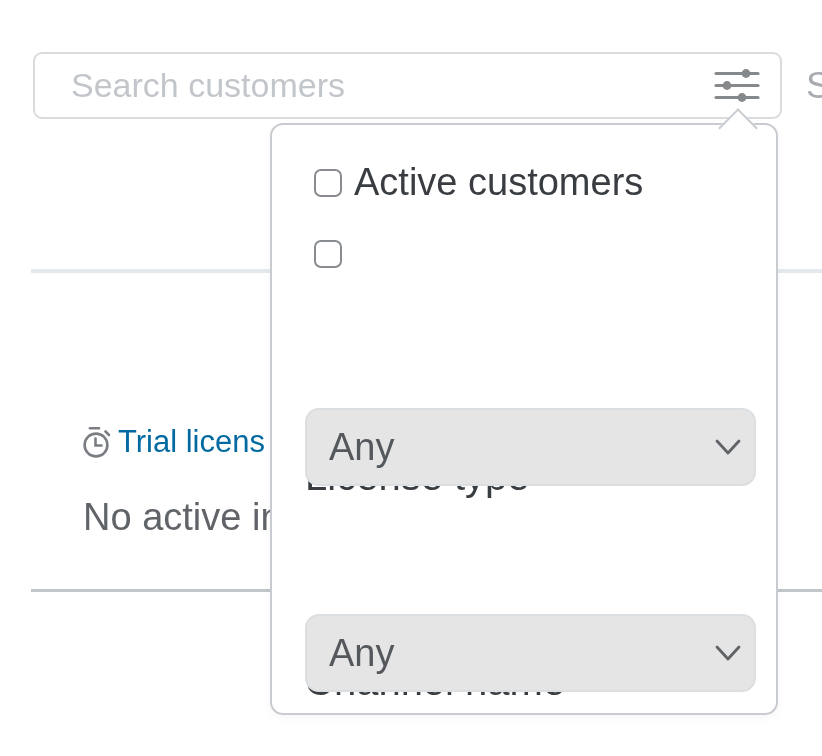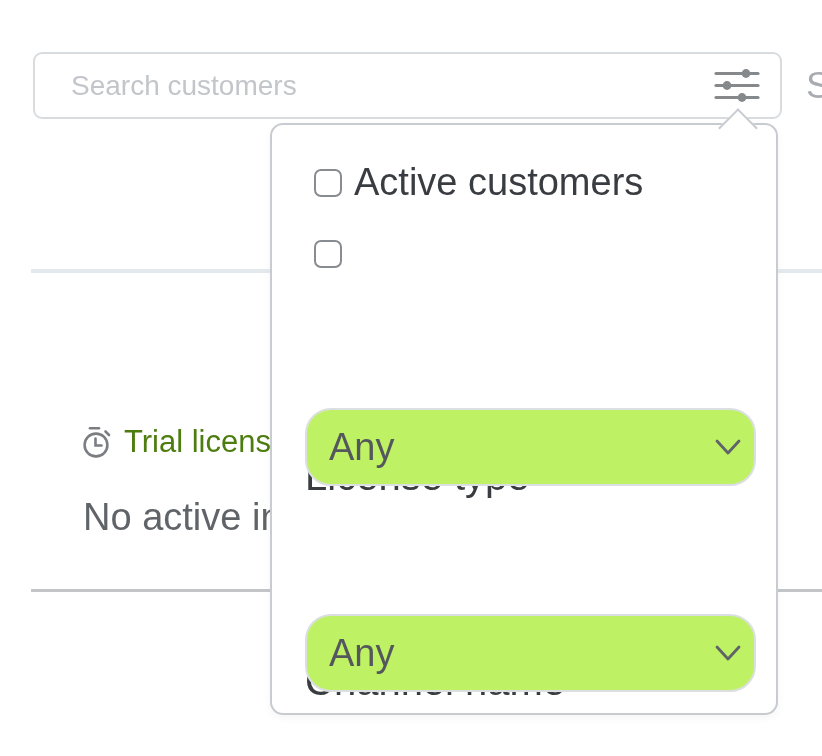--- a/index.html
+++ b/index.html
@@ -19,21 +19,21 @@
   
   .search-input {
     position: absolute;
     left: 33px; top: 52px;
     width: 749px; height: 67px;
     box-sizing: border-box;
     border: 2px solid #d9dcdf;
     border-radius: 9px;
     padding: 0 80px 0 36px;
     font-family: "Liberation Sans", sans-serif;
-    font-size: 28px;
+    font-size: 34px;
     color: #54585c;
     outline: none;
     background: #ffffff;
   }
   .search-input::placeholder { color: #c2c6ca; opacity: 1; }
 
   .filter-btn {
     position: absolute;
     left: 706px; top: 58px;
     width: 62px; height: 54px;
@@ -68,22 +68,22 @@
     position: absolute;
     left: 83px; top: 332px;
     font-size: 43px;
     font-weight: 700;
     color: #2e3236;
     white-space: nowrap;
   }
   .license-row {
     position: absolute;
     left: 82px; top: 424px;
-    display: flex; align-items: center; gap: 11px;
-    color: #4d7c0f;
+    display: flex; align-items: center; gap: 5px;
+    color: #0369a1;
     font-size: 31px;
     white-space: nowrap;
   }
   .status-line {
     position: absolute;
     left: 83px; top: 496px;
     font-size: 38px;
     color: #606468;
     white-space: nowrap;
   }
@@ -142,22 +142,22 @@
     white-space: nowrap;
   }
   .field-label.label-1 { top: 329px; }
   .field-label.label-2 { top: 534px; }
   .select-box {
     position: absolute;
     left: 33px;
     width: 451px; height: 78px;
     box-sizing: border-box;
     border: 2px solid #dcdfe2;
-    border-radius: 26px;
-    background: #bef264;
+    border-radius: 14px;
+    background: #e5e5e5;
     display: flex; align-items: center; justify-content: space-between;
     padding: 0 13px 0 22px;
     cursor: pointer;
   }
   .select-box.select-1 { top: 283px; }
   .select-box.select-2 { top: 489px; }
   .select-value {
     font-size: 38px;
     color: #54585c;
     white-space: nowrap;

